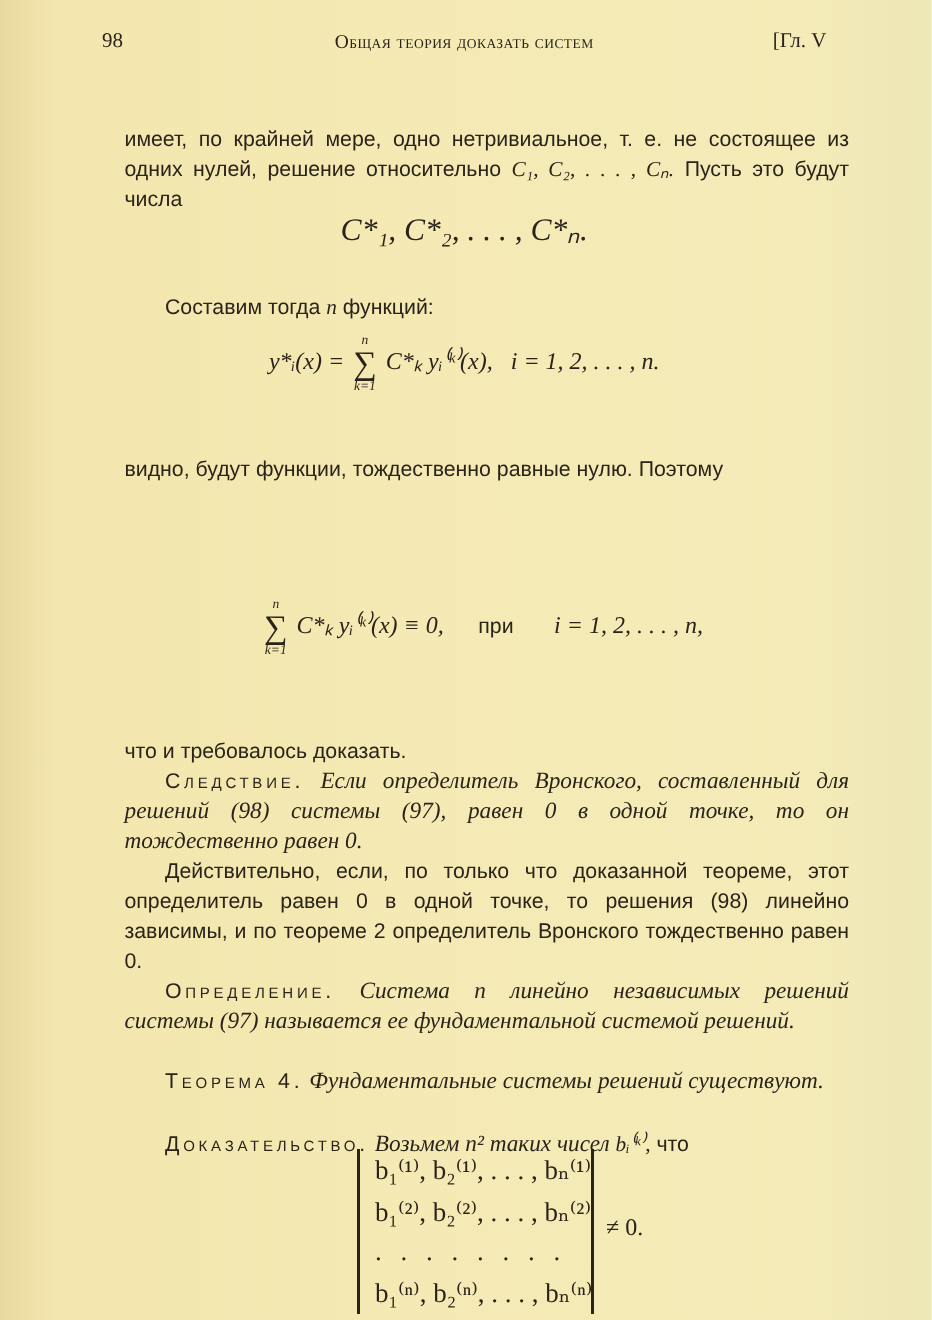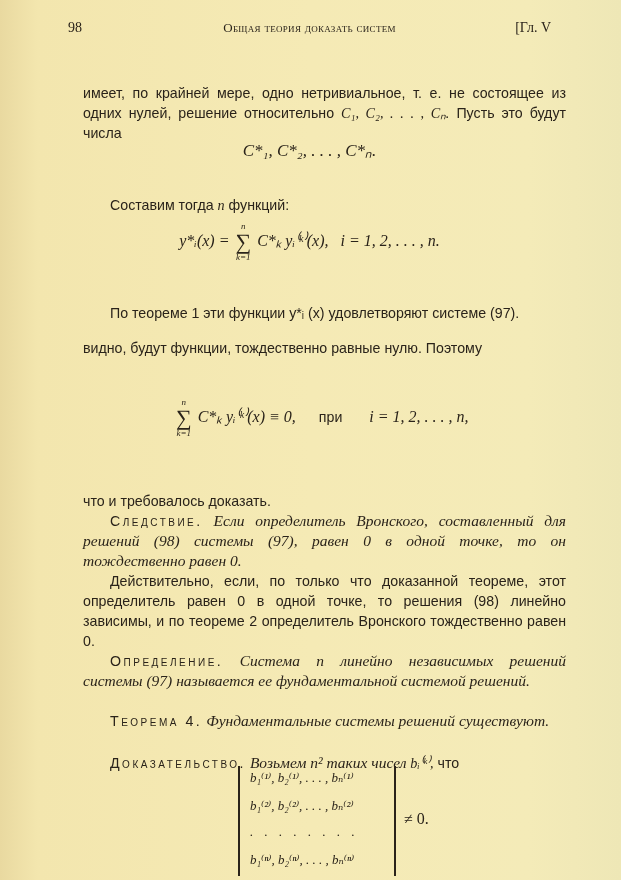--- a/index.html
+++ b/index.html
@@ -17,56 +17,55 @@
   .abs{position:absolute;left:0;width:483px;}
   .center{text-align:center;}
   .f{font-family:"Liberation Serif",serif;font-size:16px;}
   .sp{letter-spacing:2.5px;font-variant:small-caps;}
   .it{font-style:italic;font-family:"Liberation Serif",serif;font-size:15.5px;}
   .sum{display:inline-block;vertical-align:middle;text-align:center;line-height:1;margin:0 2px;}
   .sum .s{font-size:22px;display:block;}
   .sum .lim{font-size:9px;display:block;font-style:italic;}
   .det{position:absolute;left:170px;top:740px;width:250px;height:112px;}
   .det .bar{position:absolute;top:0;width:1.5px;height:110px;background:#2a231a;}
-  .det .row{position:absolute;left:12px;font-size:13px;font-style:italic;white-space:nowrap;}
+  .det .row{position:absolute;left:12px;font-size:18px;white-space:nowrap;}
   .det .ne{position:absolute;left:166px;top:44px;font-size:16px;}
 </style>
 </head>
 <body>
 
 <div class="page">
   <div class="hdr">
     <span class="num">98</span>
     <span class="title">Общая теория доказать систем</span>
     <span class="ch">[Гл. V</span>
   </div>
 
   <p class="p abs" style="top:68px">
     <span>имеет, по крайней мере, одно нетривиальное, т. е. не состоящее из одних нулей, решение относительно</span>
     <span class="i">C₁, C₂, . . . , Cₙ.</span>
     <span>Пусть это будут числа</span>
   </p>
 
-  <div class="abs center f i" style="top:138px;font-size:17px">C*₁, C*₂, . . . , C*ₙ.</div>
+  <div class="abs center f i" style="top:138px;font-size:21px">C*₁, C*₂, . . . , C*ₙ.</div>
 
   <p class="p abs ind" style="top:180px">
     <span>Составим тогда</span>
     <span class="i">n</span>
     <span>функций:</span>
   </p>
 
   <div class="abs center f" style="top:222px">
     <span class="i">y*ᵢ(x) =</span>
     <span class="sum"><span class="lim">n</span><span class="s">∑</span><span class="lim">k=1</span></span>
     <span class="i">C*ₖ yᵢ⁽ᵏ⁾(x),</span>
     &nbsp;&nbsp;<span class="i">i = 1, 2, . . . , n.</span>
   </div>
 
   <div class="abs" style="top:288px">
-    <p class="p ind" style="text-align:justify">По теореме 1 эти функции y*ᵢ (x) удовлетворяют системе (97).</p>
     <p class="p">видно, будут функции, тождественно равные нулю. Поэтому</p>
   </div>
 
   <div class="abs" style="top:398px;left:106px;width:380px">
     <span class="sum"><span class="lim">n</span><span class="s">∑</span><span class="lim">k=1</span></span>
     <span class="f i">C*ₖ yᵢ⁽ᵏ⁾(x) ≡ 0,</span>
     &nbsp;<span class="p">при</span>&nbsp;&nbsp;
     <span class="f i">i = 1, 2, . . . , n,</span>
   </div>
 

